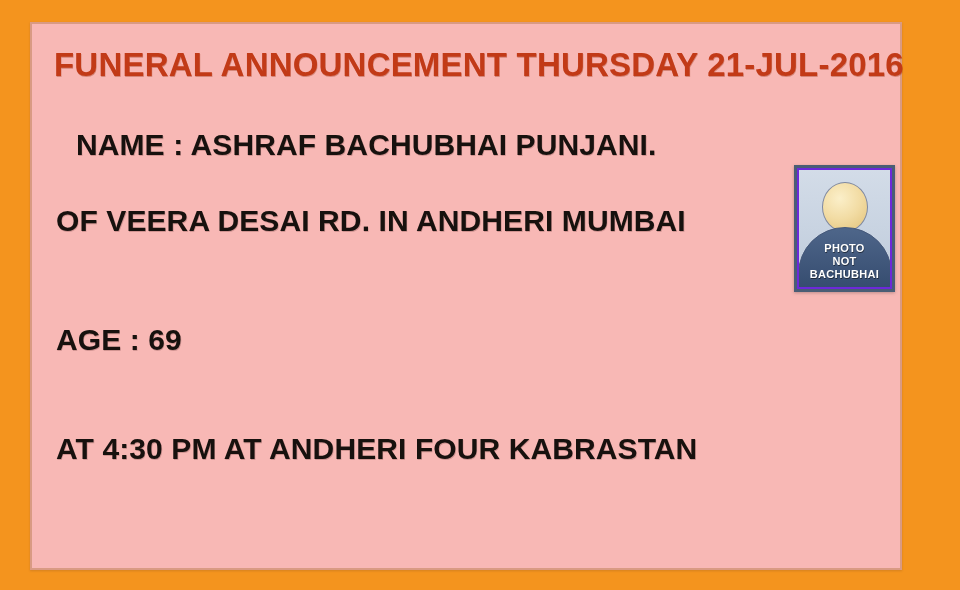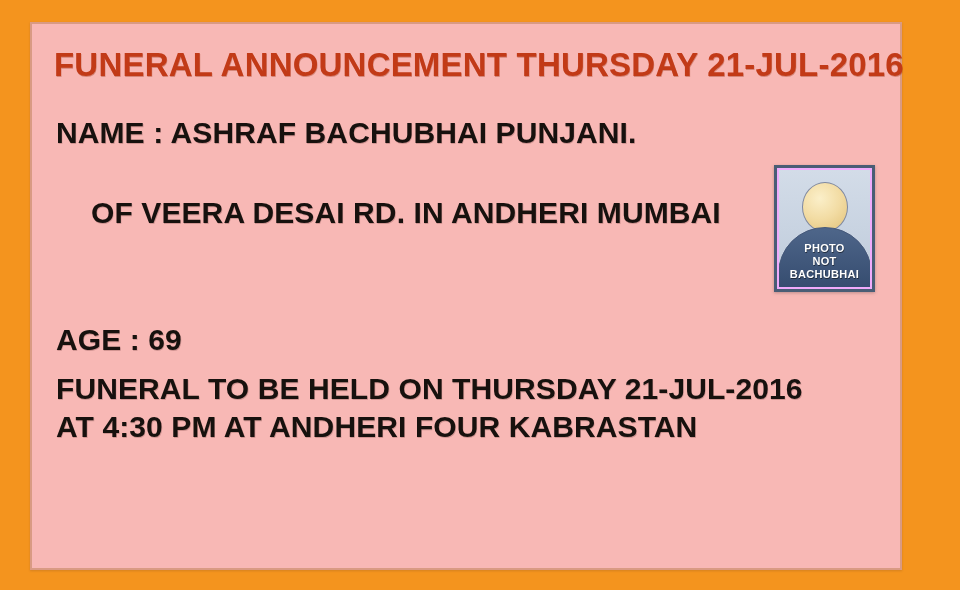--- a/index.html
+++ b/index.html
@@ -50,35 +50,35 @@
     position: absolute;
     left: 24px;
     color: #17110E;
     font-size: 30px;
     font-weight: bold;
     letter-spacing: 0.1px;
     white-space: nowrap;
     text-shadow: 0.6px 0.6px 0 rgba(90, 40, 40, 0.25);
   }
 
-  #line-name     { top: 92px; }
-  #line-address  { top: 172px; margin-left: 35px; }
+  #line-name     { top: 104px; margin-left: 20px; }
+  #line-address  { top: 180px; }
   #line-age      { top: 268px; margin-top: 31px; }
   #line-funeral1 { top: 348px; }
-  #line-funeral2 { top: 386px; }
+  #line-funeral2 { top: 408px; }
 
   
   #photo-placeholder {
     position: absolute;
-    left: 742px;
+    left: 762px;
     top: 141px;
     width: 101px;
     height: 127px;
     border: 3px solid #4A5D75;
-    background: #f0abfc;
+    background: #6d28d9;
     box-sizing: border-box;
     box-shadow: 0 1px 3px rgba(80, 60, 60, 0.35);
     overflow: hidden;
     padding-left: 48px;
   }
   #photo-inner {
     position: absolute;
     inset: 2px;
     background: linear-gradient(#D3DCE8, #BECBDB);
     overflow: hidden;
@@ -130,21 +130,20 @@
   <div id="card">
 
     <div id="headline">FUNERAL ANNOUNCEMENT THURSDAY 21-JUL-2016</div>
 
     <div class="body-line" id="line-name">NAME : ASHRAF BACHUBHAI PUNJANI.</div>
 
     <div class="body-line" id="line-address">OF VEERA DESAI RD. IN ANDHERI MUMBAI</div>
 
     <div class="body-line" id="line-age">AGE : 69</div>
 
-    <div class="body-line" id="line-funeral1">FUNERAL TO BE HELD ON THURSDAY 21-JUL-2016</div>
 
     <div class="body-line" id="line-funeral2">AT 4:30 PM AT ANDHERI FOUR KABRASTAN</div>
 
     <div id="photo-placeholder">
       <div id="photo-inner">
         <div id="avatar-head"></div>
         <div id="avatar-body"></div>
         <div id="photo-caption">
           <span>PHOTO</span>
           <span>NOT</span>

